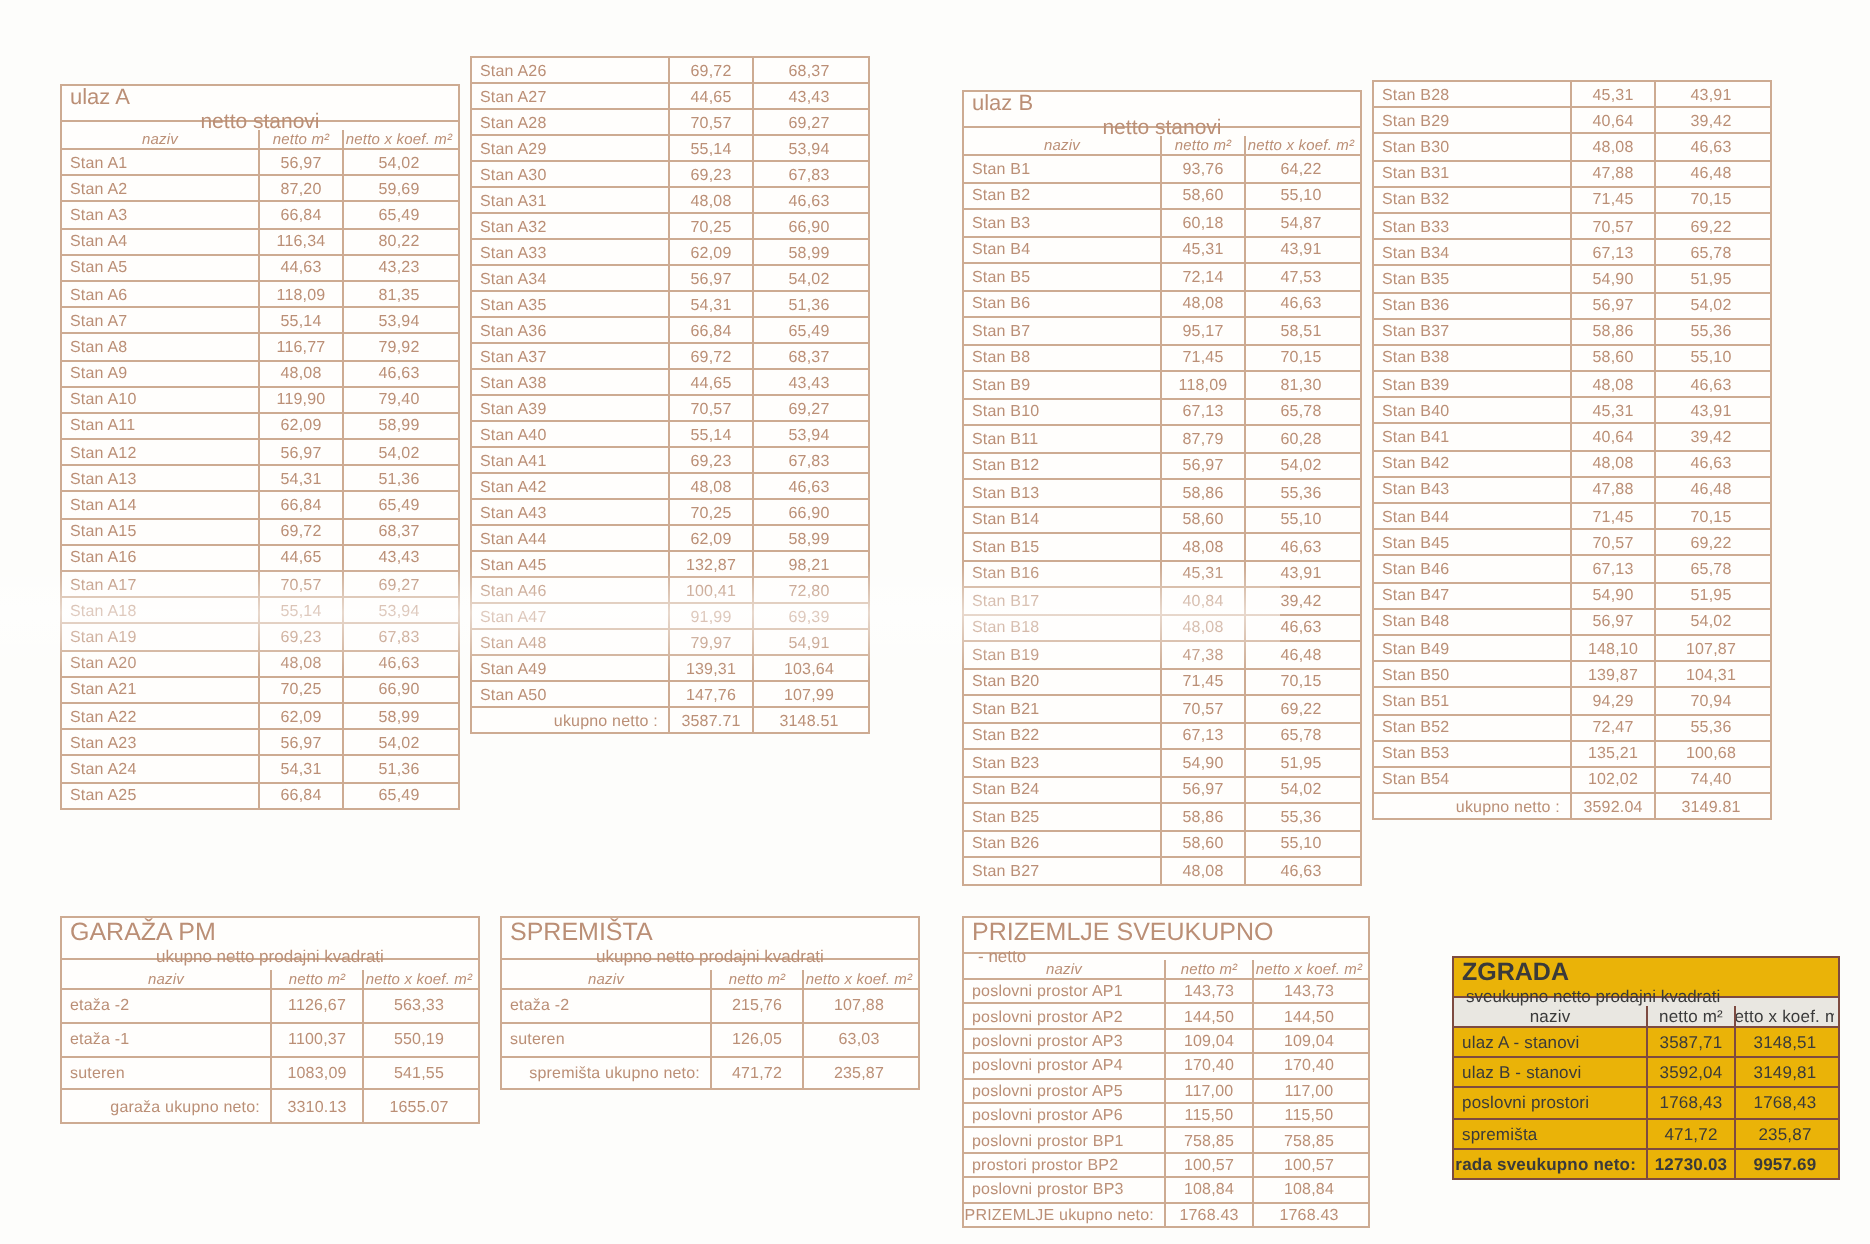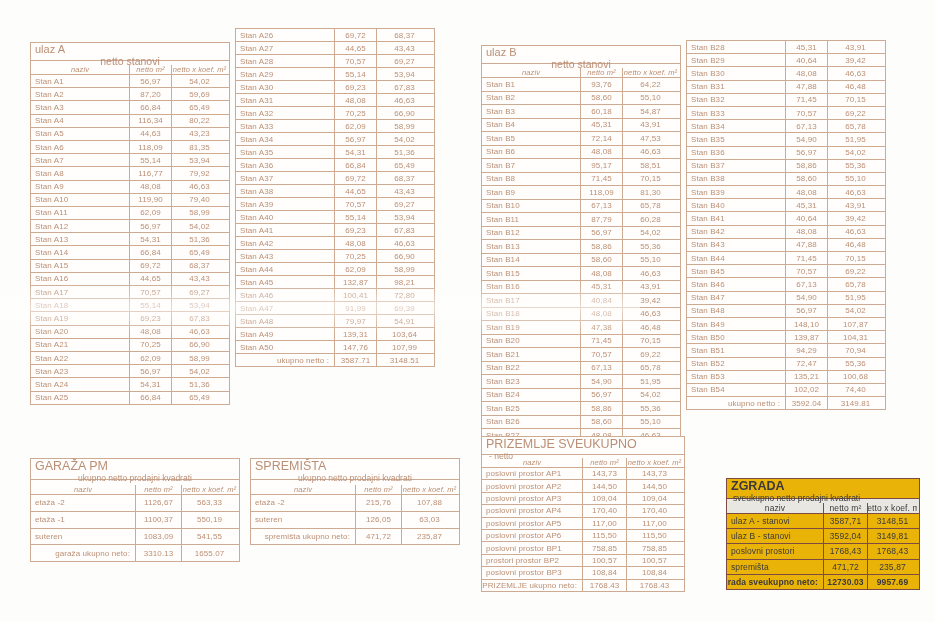--- a/index.html
+++ b/index.html
@@ -675,21 +675,21 @@
       <div class="td c2">126,05</div>
       <div class="td c3">63,03</div>
     </div>
     <div class="tr total">
       <div class="td c1">spremišta ukupno neto:</div>
       <div class="td c2">471,72</div>
       <div class="td c3">235,87</div>
     </div>
   </div>
 
-<div class="tbl light big left-title" style="left:481px;top:436px;--c1:100px;--c2:44px;--c3:56px;--rh:11.4px;--th:17px;--hh:12px">
+<div class="tbl light big left-title" style="left:481px;top:458px;--c1:100px;--c2:44px;--c3:56px;--rh:11.4px;--th:17px;--hh:12px">
     <div class="tr title-row">
       <div class="tl">PRIZEMLJE SVEUKUPNO</div>
       <div class="tr-sub">- netto</div>
     </div>
     <div class="tr hdr">
       <div class="td c1">naziv</div>
       <div class="td c2">netto m²</div>
       <div class="td c3">netto x koef. m²</div>
     </div>
     <div class="tr">

